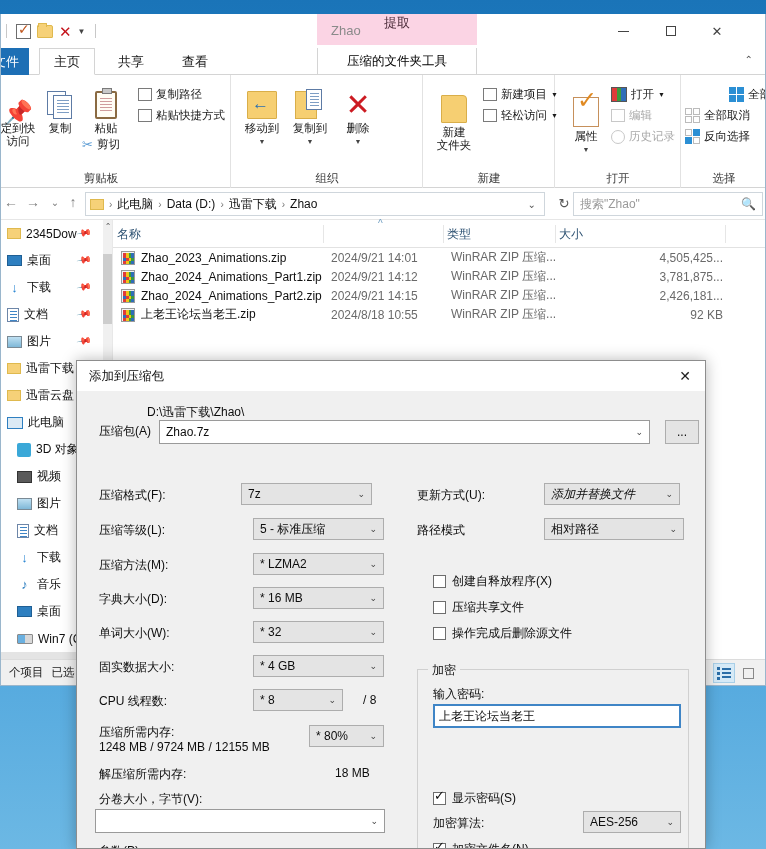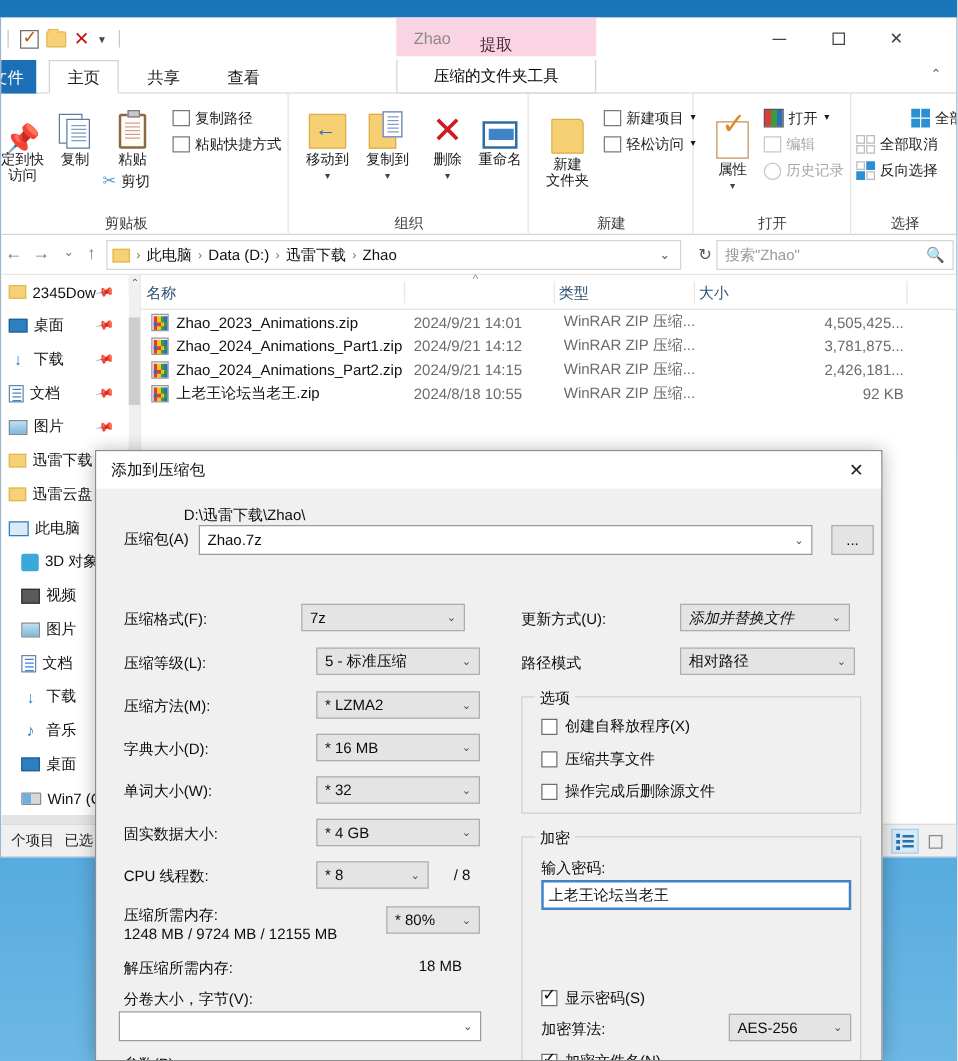--- a/index.html
+++ b/index.html
@@ -30,21 +30,21 @@
   .qat .sep { width:1px; height:14px; background:#c8c8c8; margin:0 3px;}
   .icon-check { width:15px; height:15px; border:1px solid #6d6d6d; position:relative; background:#fff;}
   .icon-check:after { content:"✓"; position:absolute; left:1px; top:-4px; font-size:14px; color:#c0561e; font-weight:bold;}
   .icon-folder-sm { width:16px; height:13px; background:#f6d178; border:1px solid #e0b94e; border-radius:1px 2px 1px 1px; position:relative;}
   .icon-folder-sm:before { content:""; position:absolute; left:0; top:-3px; width:7px; height:3px; background:#f6d178; border:1px solid #e0b94e; border-bottom:none; border-radius:1px 1px 0 0;}
   .icon-x { color:#c4121a; font-size:15px; font-weight:bold; line-height:1;}
   .icon-caret { font-size:8px; color:#444; }
   .tab-extract {
     position:absolute; left:316px; top:0; width:160px; height:31px;
     background:#fbd4e4; color:#4a2a38; font-size:13px;
-    display:flex; align-items:flex-end; justify-content:center;
+    display:flex; align-items:flex-start; justify-content:center;
   }
   .win-title { position:absolute; left:330px; top:9px; color:#8a8a8a; font-size:13px;}
   .wc { position:absolute; top:0; height:34px; width:44px; display:flex; align-items:center; justify-content:center; color:#444; font-size:13px;}
   .wc.min { right:120px; } .wc.max { right:72px; } .wc.cls { right:26px; }
   .wc .bar { width:11px; height:1px; background:#444; }
   .wc .sq { width:10px; height:10px; border:1px solid #444; }
 
   
   .ribbon-tabs { position:relative; height:27px; background:#fff; border-bottom:1px solid #d4d4d4;}
   .rt { position:absolute; top:0; height:27px; display:flex; align-items:center; justify-content:center; font-size:13px; color:#1a1a1a; }
@@ -300,26 +300,20 @@
         <span>复制到</span>
         <div style="font-size:7px;color:#444;">▼</div>
       </div>
       <div class="bigbtn" style="left:100px;">
         <div class="gfx">
             <span class="ic-bigx">✕</span>
           </div>
         <span>删除</span>
         <div style="font-size:7px;color:#444;">▼</div>
       </div>
-      <div class="bigbtn" style="left:142px;">
-        <div class="gfx">
-            <span class="ic-rename"></span>
-          </div>
-        <span>重命名</span>
-      </div>
       <div class="gtitle" style="left:0;width:192px;">组织</div>
     </div>
 
     <div class="rgroup" style="left:422px;width:132px;">
       <div class="bigbtn" style="left:4px;top:10px;">
         <div class="gfx">
             <span class="ic-newfolder"></span>
           </div>
         <span>新建</span><br>
         <span>文件夹</span>
@@ -679,23 +673,20 @@
       <span class="cv">添加并替换文件</span>
       <span class="arw">⌄</span>
     </div>
 
     <div class="lbl" style="left:340px;top:131px;">路径模式</div>
     <div class="combo" style="left:467px;top:127px;width:140px;height:22px;">
       <span class="cv">相对路径</span>
       <span class="arw">⌄</span>
     </div>
 
-    <div class="grp" style="left:340px;top:166px;width:272px;height:94px;">
-      <span class="gl">选项</span>
-    </div>
     <div class="cb" style="left:356px;top:182px;">
       <span class="cbx"></span>
       <span>创建自释放程序(X)</span>
     </div>
     <div class="cb" style="left:356px;top:208px;">
       <span class="cbx"></span>
       <span>压缩共享文件</span>
     </div>
     <div class="cb" style="left:356px;top:234px;">
       <span class="cbx"></span>

